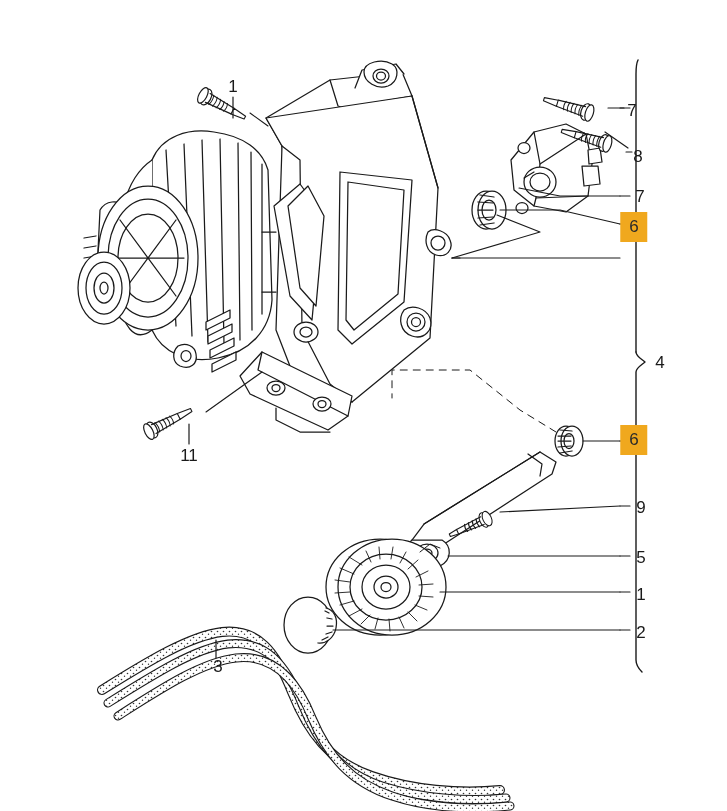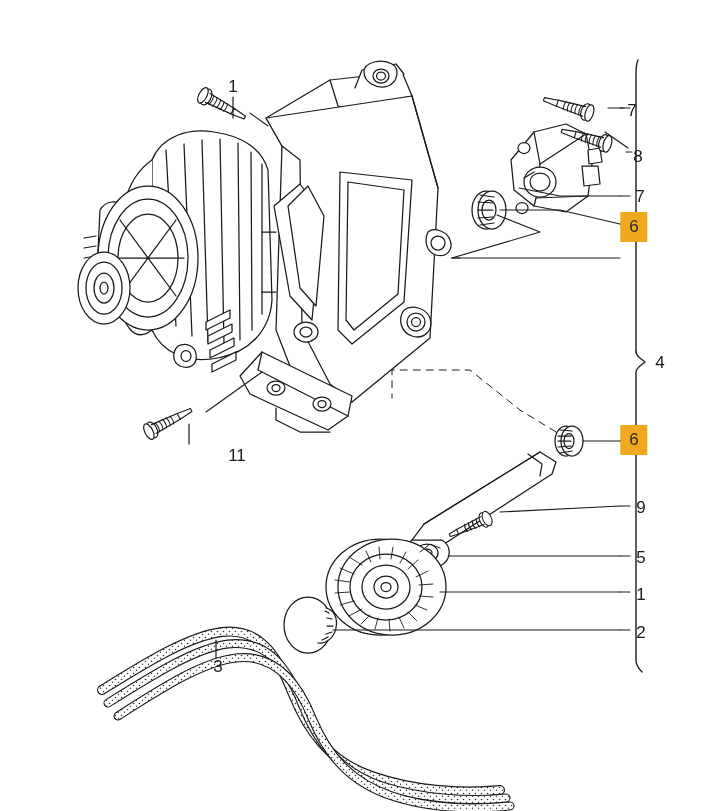--- a/index.html
+++ b/index.html
@@ -306,17 +306,17 @@
   <div class="callout-label lbl-center highlighted" style="left:634px; top:440px;">6</div>
 
   <div class="callout-label lbl-center" style="left:641px; top:507px;">9</div>
 
   <div class="callout-label lbl-center" style="left:641px; top:557px;">5</div>
 
   <div class="callout-label lbl-center" style="left:641px; top:594px;">1</div>
 
   <div class="callout-label lbl-center" style="left:641px; top:632px;">2</div>
 
-  <div class="callout-label lbl-center" style="left:189px; top:455px;margin-left:48px;">11</div>
+  <div class="callout-label lbl-center" style="left:189px; top:455px;">11</div>
 
   <div class="callout-label lbl-center" style="left:218px; top:666px;">3</div>
 
 </div>
 
 </body></html>

